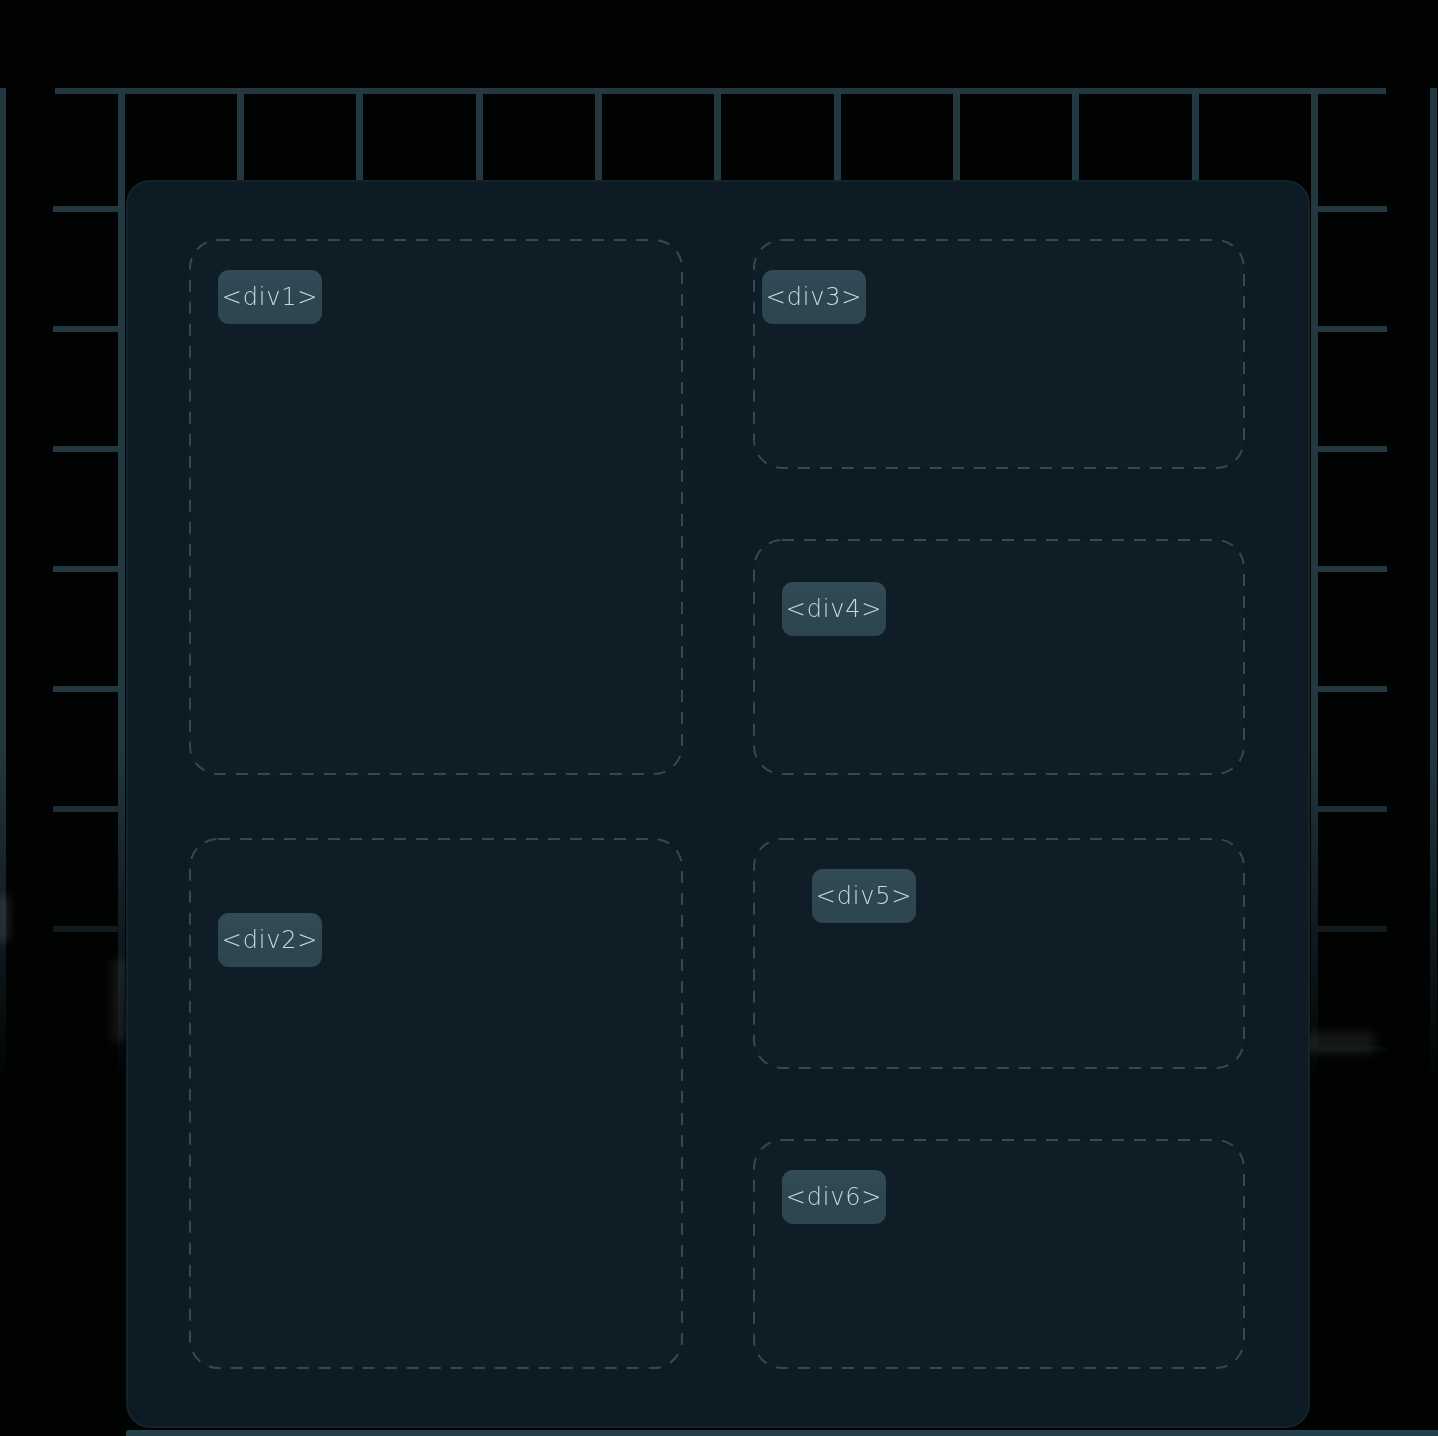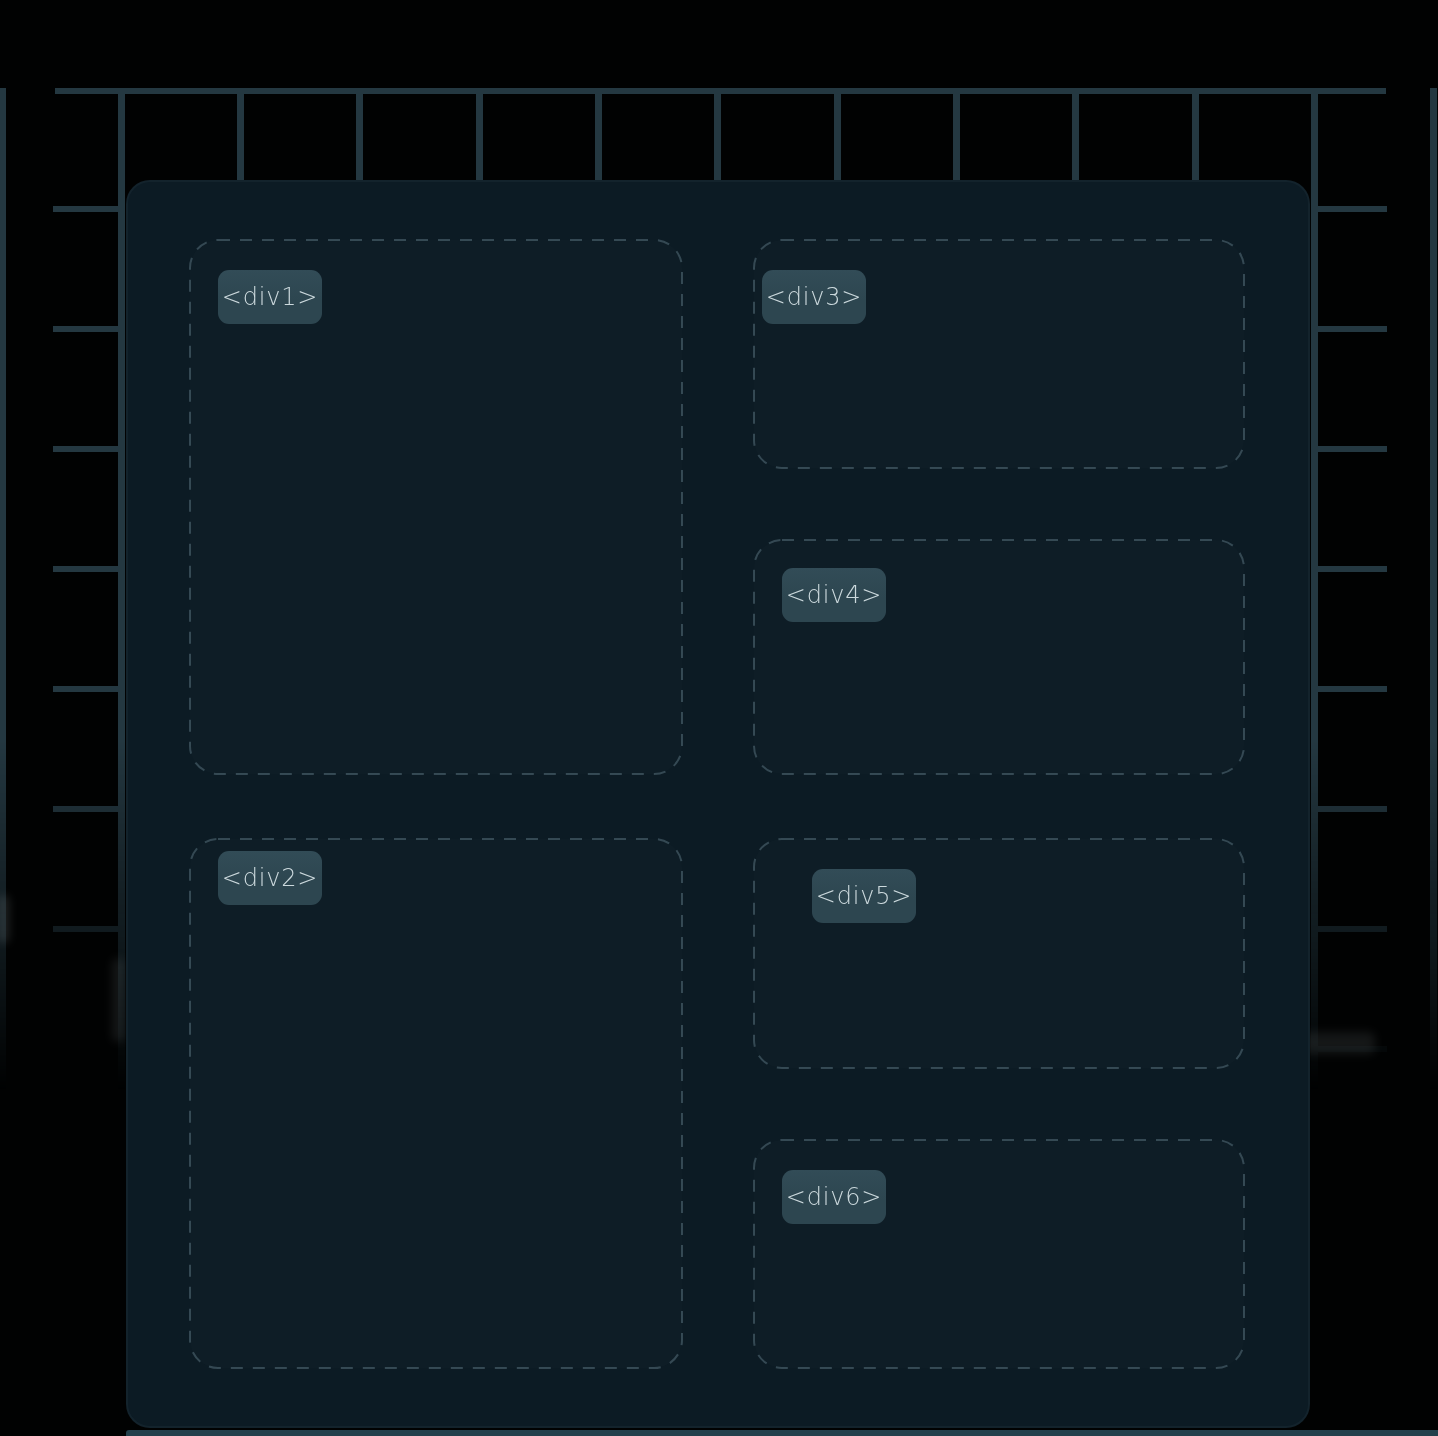--- a/index.html
+++ b/index.html
@@ -69,23 +69,23 @@
     border-radius:11px;
     display:flex;align-items:center;justify-content:center;
     z-index:4;
   }
   .chip span{
     color:var(--chip-text);
     font-size:24px;font-weight:300;letter-spacing:0.8px;
     line-height:1;white-space:nowrap;
   }
   .c1{left:218px;top:270px;}
-  .c2{left:218px;top:851px;}
+  .c2{left:218px;top:913px;}
   .c3{left:762px;top:270px;}
-  .c4{left:782px;top:568px;text-align:center;}
+  .c4{left:782px;top:582px;text-align:center;}
   .c5{left:812px;top:869px;}
   .c6{left:782px;top:1170px;}
 </style>
 </head>
 <body>
 
 <div class="stage">
 
   <div class="grid-layer">
       <div class="gl" style="left: 55px; top: 88px; width: 1331px; height: 6px;"></div>

